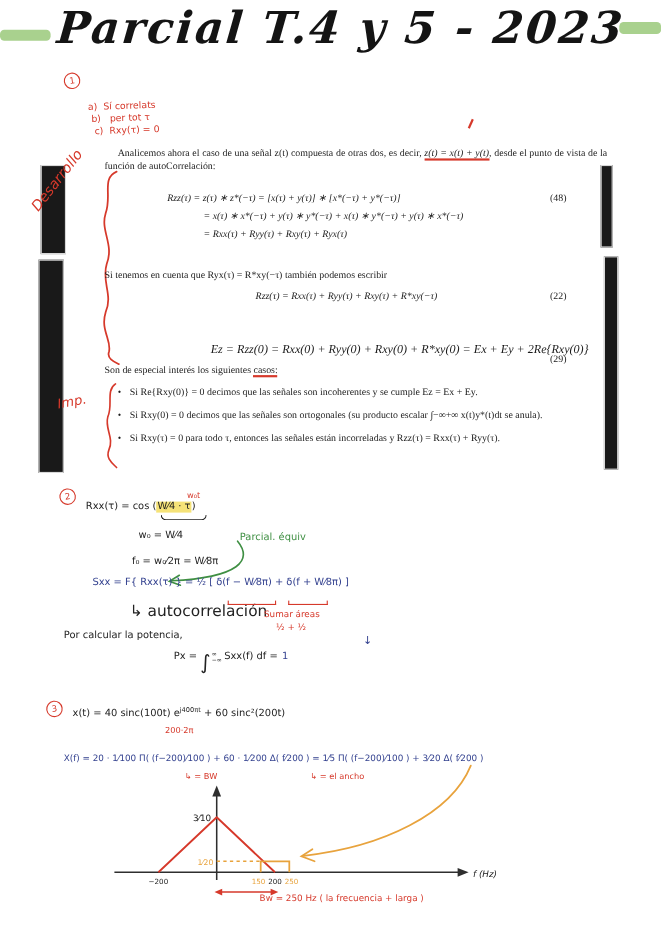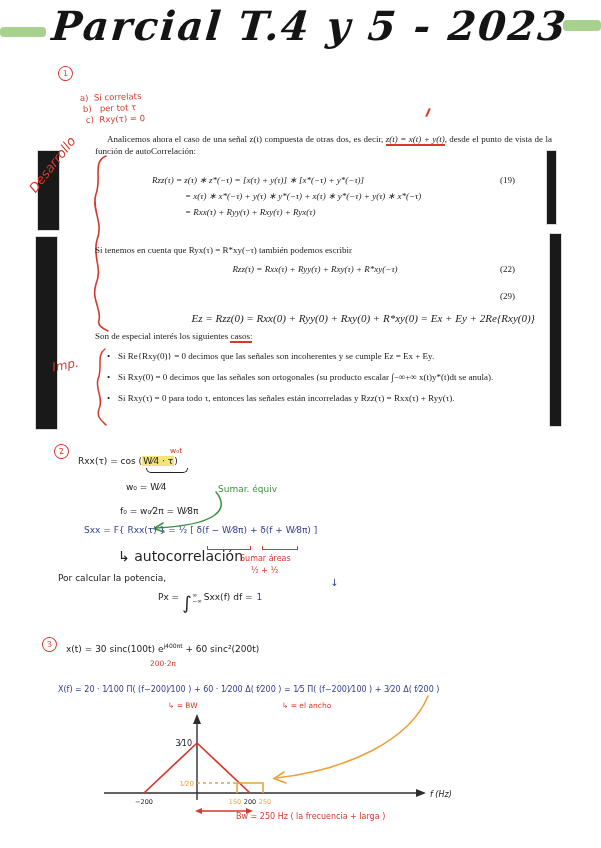--- a/index.html
+++ b/index.html
@@ -71,28 +71,28 @@
     <path d="M13,3 C4,9 11,22 6,33 C3,44 12,52 7,63 C4,71 10,75 14,79" fill="none" stroke="#d6392b" stroke-width="1.5" stroke-linecap="round"></path>
   </svg>
 
   <div class="abs print" style="left:95px;top:134px;width:457px;text-indent:12px">
     <span>Analicemos ahora el caso de una señal z(t) compuesta de otras dos, es decir, </span><span class="mathline red-underline" style="font-size:9px">z(t) = x(t) + y(t)</span><span>, desde el punto de vista de la función de autoCorrelación:</span>
   </div>
 
   <div class="abs mathline" style="left:152px;top:175px">Rzz(τ)  =  z(τ) ∗ z*(−τ) = [x(τ) + y(τ)] ∗ [x*(−τ) + y*(−τ)]</div>
   <div class="abs mathline" style="left:185px;top:191px">=  x(τ) ∗ x*(−τ) + y(τ) ∗ y*(−τ) + x(τ) ∗ y*(−τ) + y(τ) ∗ x*(−τ)</div>
   <div class="abs mathline" style="left:185px;top:207px">=  Rxx(τ) + Ryy(τ) + Rxy(τ) + Ryx(τ)</div>
-  <div class="abs eqtag" style="left:500px;top:175px">(19)</div>
+  <div class="abs eqtag" style="left:500px;top:175px">(48)</div>
 
   <div class="abs print" style="left:95px;top:245px;width:457px">Si tenemos en cuenta que Ryx(τ) = R*xy(−τ) también podemos escribir</div>
   <div class="abs mathline" style="left:95px;top:264px;width:440px;text-align:center">Rzz(τ) = Rxx(τ) + Ryy(τ) + Rxy(τ) + R*xy(−τ)</div>
   <div class="abs eqtag" style="left:500px;top:264px">(22)</div>
 
   <div class="abs mathline" style="left:95px;top:312px;width:440px;text-align:right;font-size:11px">Ez = Rzz(0) = Rxx(0) + Ryy(0) + Rxy(0) + R*xy(0) = Ex + Ey + 2Re{Rxy(0)}</div>
-  <div class="abs eqtag" style="left:500px;top:291px">(29)</div>
+  <div class="abs eqtag" style="left:500px;top:321px">(29)</div>
 
   <div class="abs print" style="left:95px;top:331px;width:457px">
     <span>Son de especial interés los siguientes </span><span class="red-underline">casos:</span>
   </div>
 
   <div class="abs print" style="left:107px;top:351px;width:444px">
     <div class="bullet-item">
       <span class="bdot">•</span>
       <span>Si Re{Rxy(0)} = 0 decimos que las señales son incoherentes y se cumple Ez = Ex + Ey.</span>
     </div>
@@ -107,21 +107,21 @@
   </div>
 
   <span class="abs circle-num" style="left:54px;top:444px">2</span>
   <div class="abs hw" style="left:78px;top:456px">
     <span>Rxx(τ) = cos (</span><span class="hl-yellow">W⁄4 · τ</span><span>)</span>
   </div>
   <div class="abs hw red" style="left:170px;top:446px;font-size:7.5px">w₀t</div>
   <div class="underbracket" style="left:146px;top:468px;width:42px;height:5px"></div>
   <div class="abs hw" style="left:126px;top:482px">w₀ = W⁄4</div>
   <div class="abs hw" style="left:120px;top:506px">f₀ = w₀⁄2π = W⁄8π</div>
-  <div class="abs hw green" style="left:218px;top:484px">Sumar. équiv</div>
+  <div class="abs hw green" style="left:218px;top:484px">Parcial. équiv</div>
   <svg class="abs" style="left:142px;top:489px" width="84" height="46" viewBox="0 0 84 46">
     <path d="M74,3 C88,20 76,36 14,39" fill="none" stroke="#3f8f43" stroke-width="1.5" stroke-linecap="round"></path>
     <path d="M21,34 L12,39.5 L22,43" fill="none" stroke="#3f8f43" stroke-width="1.5" stroke-linecap="round"></path>
   </svg>
   <div class="abs hw blue" style="left:84px;top:525px">Sxx = F{ Rxx(τ) } = ½ [ δ(f − W⁄8π) + δ(f + W⁄8π) ]</div>
   <div class="abs hw" style="left:118px;top:548px;font-size:14px">↳ autocorrelación</div>
   <div class="red-underbracket" style="left:207px;top:546px;width:44px;height:4px"></div>
   <div class="red-underbracket" style="left:262px;top:546px;width:36px;height:4px"></div>
   <div class="abs hw red" style="left:240px;top:554px;font-size:8px">Sumar áreas</div>
   <div class="abs hw red" style="left:251px;top:566px;font-size:8px">½ + ½</div>
@@ -133,21 +133,21 @@
     <span class="lims">
       <span>∞</span>
       <span>−∞</span>
     </span>
     <span>Sxx(f) df =</span>
     <span class="blue" style="margin-left:4px">1</span>
   </div>
 
   <span class="abs circle-num" style="left:42px;top:637px">3</span>
   <div class="abs hw" style="left:66px;top:642px">
-    <span>x(t) = 30 sinc(100t) e</span><span class="sup">j400πt</span><span> + 60 sinc²(200t)</span>
+    <span>x(t) = 40 sinc(100t) e</span><span class="sup">j400πt</span><span> + 60 sinc²(200t)</span>
   </div>
   <div class="abs hw red" style="left:150px;top:659px;font-size:7.5px">200·2π</div>
   <div class="abs hw blue" style="left:58px;top:685px;font-size:8px">X(f) = 20 · 1⁄100 Π( (f−200)⁄100 ) + 60 · 1⁄200 Δ( f⁄200 )  =  1⁄5 Π( (f−200)⁄100 ) + 3⁄20 Δ( f⁄200 )</div>
   <div class="abs hw red" style="left:168px;top:701px;font-size:7.5px">↳ = BW</div>
   <div class="abs hw red" style="left:282px;top:701px;font-size:7.5px">↳ = el ancho</div>
 
   <svg class="abs" style="left:252px;top:688px" width="185" height="100" viewBox="0 0 185 100">
     <path d="M176,8 C158,52 96,82 24,90" fill="none" stroke="#e8a33d" stroke-width="1.6" stroke-linecap="round"></path>
     <path d="M32,84 L22,90.5 L34,95" fill="none" stroke="#e8a33d" stroke-width="1.6" stroke-linecap="round"></path>
   </svg>

